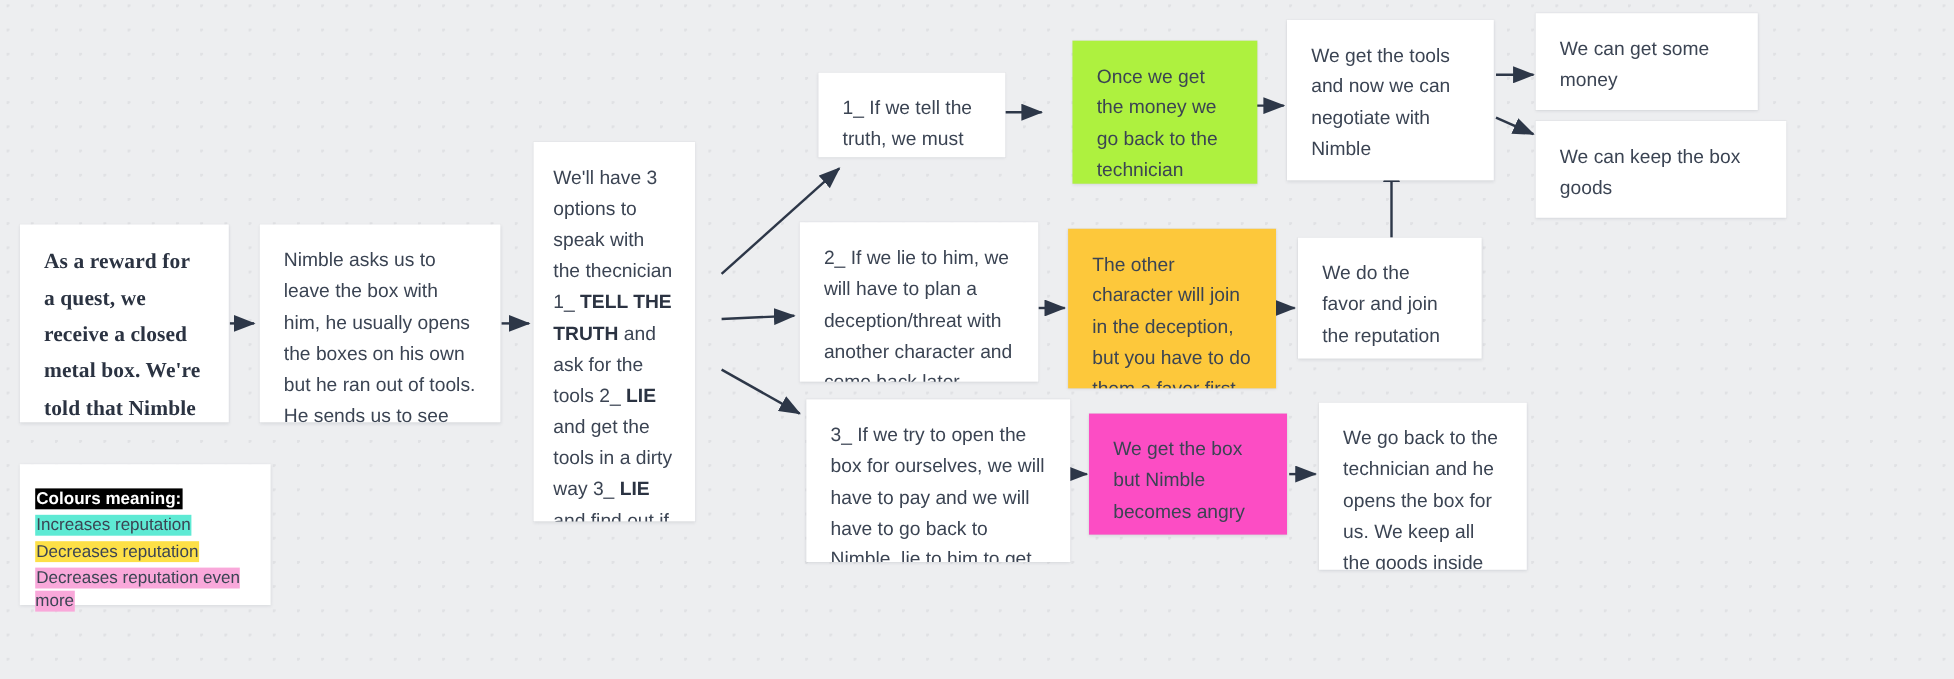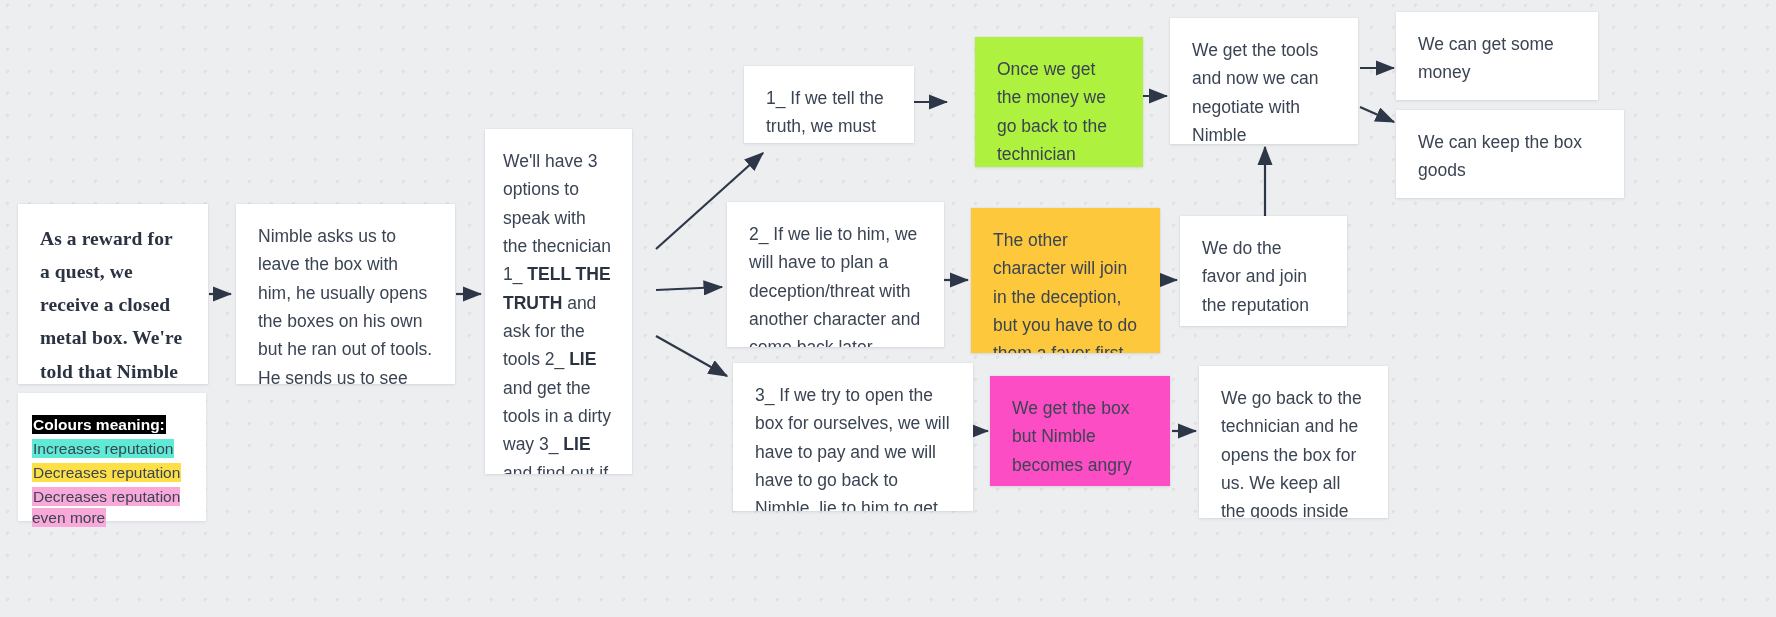--- a/index.html
+++ b/index.html
@@ -140,41 +140,41 @@
   </div>
 
   <div class="node orange" style="left:971px; top:208px; width:189px; height:145px;">
     <span class="txt">The other character will join in the deception, but you have to do them a favor first</span>
   </div>
 
   <div class="node pink" style="left:990px; top:376px; width:180px; height:110px;">
     <span class="txt">We get the box but Nimble becomes angry at us</span>
   </div>
 
-  <div class="node" style="left:1170px; top:18px; width:188px; height:126px;">
+  <div class="node" style="left:1170px; top:18px; width:188px; height:146px;">
     <span class="txt">We get the tools and now we can negotiate with Nimble</span>
   </div>
 
   <div class="node" style="left:1180px; top:216px; width:167px; height:110px;">
     <span class="txt">We do the favor and join the reputation</span>
   </div>
 
   <div class="node" style="left:1199px; top:366px; width:189px; height:152px;">
     <span class="txt">We go back to the technician and he opens the box for us. We keep all the goods inside</span>
   </div>
 
   <div class="node" style="left:1396px; top:12px; width:202px; height:88px;">
     <span class="txt">We can get some money</span>
   </div>
 
   <div class="node" style="left:1396px; top:110px; width:228px; height:88px;">
     <span class="txt">We can keep the box goods</span>
   </div>
 
-  <div id="legend" style="left:18px; top:393px; width:188px; height:128px;">
+  <div id="legend" style="left:18px; top:422px; width:228px; height:128px;">
     <div class="row">
       <span class="hl hl-black">Colours meaning:</span>
     </div>
     <div class="row">
       <span class="hl hl-green">Increases reputation</span>
     </div>
     <div class="row">
       <span class="hl hl-orange">Decreases reputation</span>
     </div>
     <div class="row">

